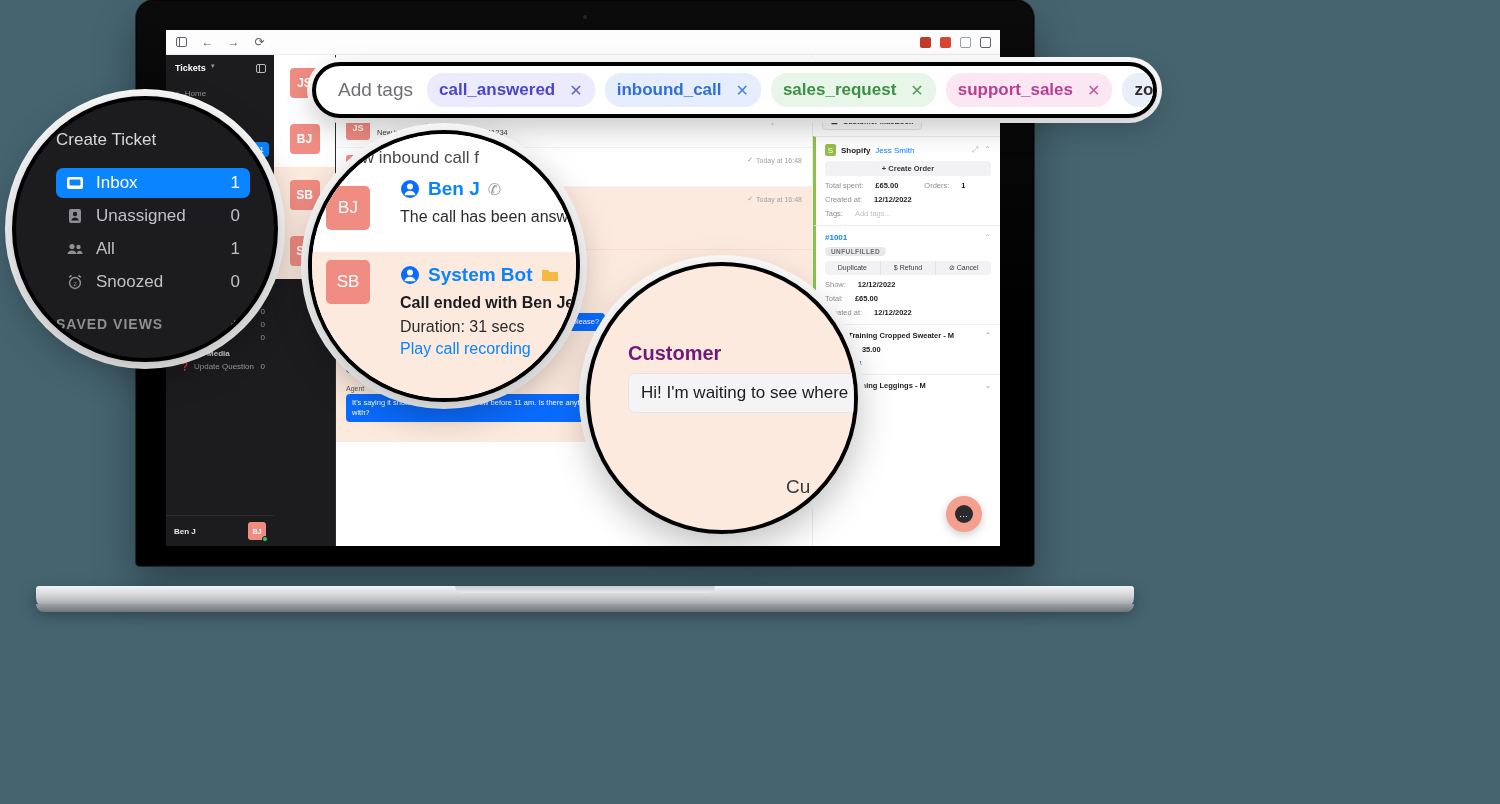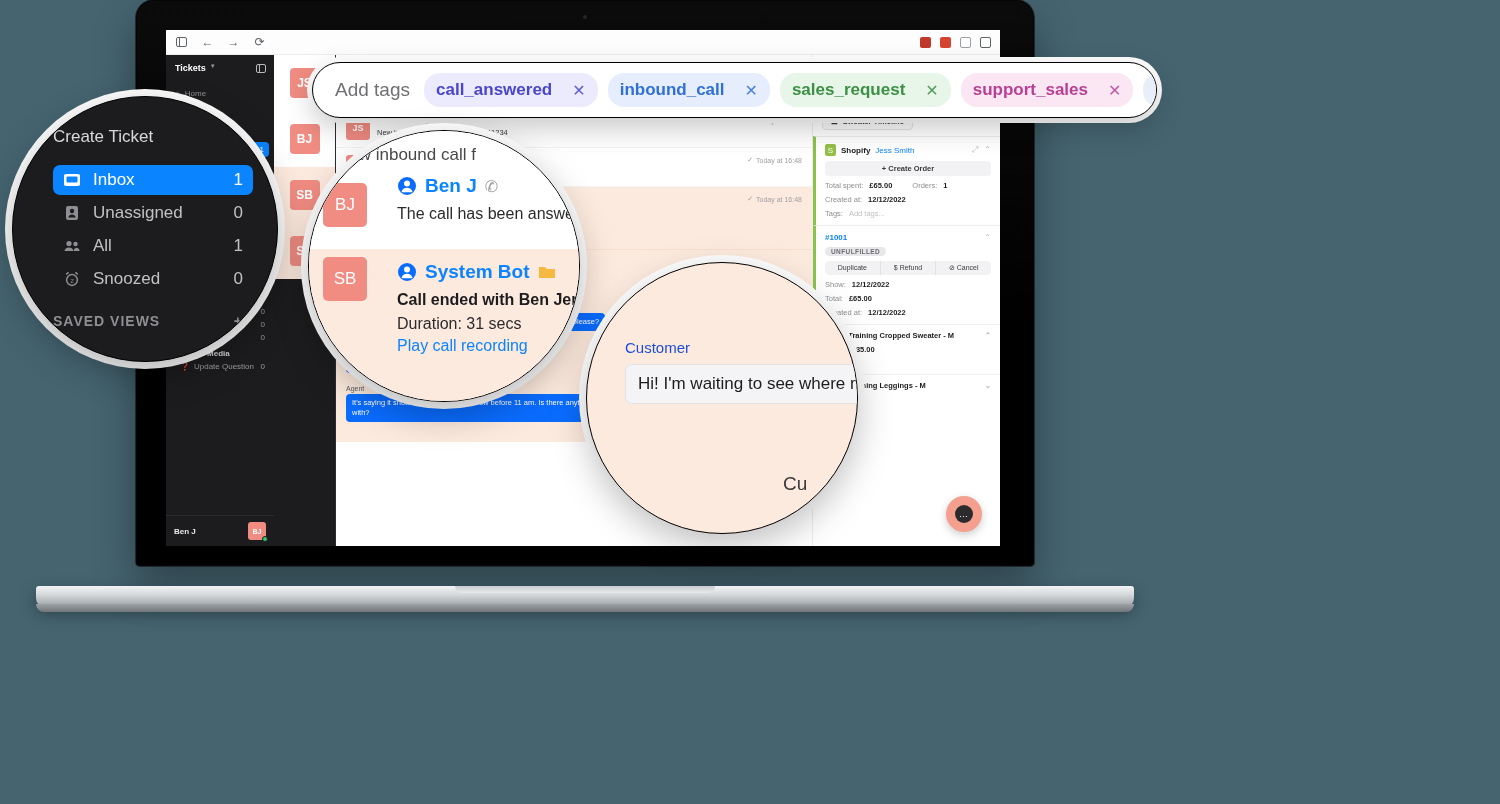--- a/index.html
+++ b/index.html
@@ -133,21 +133,21 @@
   .rp-ico { width:9px; color:#0a84ff; font-size:8px; }
   .showmore { color:#0a84ff; font-size:7px; }
   .timeline-btn { border:1px solid #e3e3e6; border-radius:4px; background:#fafafa; font-size:7.5px; padding:3px 8px; display:inline-flex; gap:5px; align-items:center; font-weight:600; color:#3a3a3c; margin-top:5px;}
   .card { border-top:1px solid #ececec; border-left:3px solid #8bc34a; padding:7px 9px; }
   .card-head { display:flex; align-items:center; gap:5px; }
   .shopify-ico { width:11px;height:12px;background:#95bf47;border-radius:2px;color:#fff;font-size:8px;display:flex;align-items:center;justify-content:center;}
   .card-title { font-weight:700; font-size:8px; color:#1d1d1f;}
   .card-sub { color:#0a84ff; font-size:8px;}
   .card-actions { margin-left:auto; display:flex; gap:6px; color:#b6b6bb; font-size:8px;}
   .create-order { margin-top:5px; background:#f2f2f4; border-radius:4px; text-align:center; font-size:7.5px; padding:3px; color:#3a3a3c; font-weight:600;}
-  .kv { display:flex; gap:6px; margin-top:5px; font-size:7.5px;}
+  .kv { display:flex; gap:12px; margin-top:5px; font-size:7.5px;}
   .kv .k { color:#8e8e93; }
   .kv .v { font-weight:700; color:#1d1d1f;}
   .status-badge { background:#e8e8ea; color:#6e6e73; border-radius:8px; padding:1px 6px; font-size:6.5px; font-weight:700; letter-spacing:.4px;}
   .btn-row { display:flex; margin-top:5px; background:#f2f2f4; border-radius:4px; overflow:hidden; }
   .btn-row div { flex:1; text-align:center; font-size:7px; padding:3px 0; color:#3a3a3c; border-right:1px solid #e3e3e6;}
   .btn-row div:last-child{border-right:none;}
   .item-row { border-top:1px solid #f0f0f0; padding:6px 9px; }
   .item-title { font-size:7.5px; font-weight:700; color:#1d1d1f; display:flex; align-items:center; gap:4px;}
   .chev { margin-left:auto; color:#b6b6bb; }
 
@@ -155,41 +155,41 @@
     position:absolute; right:18px; bottom:14px; width:36px; height:36px; border-radius:50%;
     background:#f5a08f; display:flex; align-items:center; justify-content:center;
     box-shadow:0 3px 8px rgba(0,0,0,.2);
   }
   .fab .inner { width:18px;height:18px;border-radius:50%;background:#2b2b2e;color:#fff;font-size:9px;display:flex;align-items:center;justify-content:center;letter-spacing:1px;}
 
   
   .mag {
     position:absolute; background:#fff; overflow:hidden;
     box-shadow: 0 10px 34px rgba(0,0,0,.28), 0 0 0 6px #fff;
-    border: 1px solid #000000;
+    border: 4px solid #000000;
   }
   #mag-sidebar {
     left: 12px; top: 96px; width: 266px; height: 266px; border-radius: 50%;
     background:#1c1c1e; box-shadow: 0 12px 36px rgba(0,0,0,.3), 0 0 0 7px #fff;
   }
   #mag-sidebar .ms-inner { padding: 30px 24px 0 40px; color:#d8d8dc; }
   .ms-create { font-size:17px; color:#d8d8dc; margin-bottom: 18px; }
   .ms-row { display:flex; align-items:center; gap:12px; font-size:17px; color:#c1c1c5; padding:5px 10px; border-radius:7px; margin-bottom:3px;}
   .ms-row .lbl{flex:1;}
   .ms-row.active { background:#0a84ff; color:#fff; }
   .ms-row svg { flex:0 0 18px; }
   .ms-views { display:flex; justify-content:space-between; align-items:center; font-size:14px; font-weight:700; letter-spacing:1px; color:#8e8e93; padding: 16px 10px 0 0; }
 
   #mag-tags {
     left: 312px; top: 62px; width: 845px; height: 56px; border-radius: 28px;
     display:flex; align-items:center; gap: 10px; padding: 0 22px;
     background:#fff; box-shadow: 0 10px 28px rgba(0,0,0,.22), 0 0 0 5px #fff;
   }
   .mt-add { font-size:19px; color:#6e6e73; margin-right:4px; white-space:nowrap;}
-  .mt-tag { display:flex; align-items:center; gap:20px; font-size:17px; font-weight:700; border-radius:16px; padding:7px 12px; white-space:nowrap;}
+  .mt-tag { display:flex; align-items:center; gap:14px; font-size:17px; font-weight:700; border-radius:16px; padding:7px 12px; white-space:nowrap;}
   .mt-x { font-weight:400; font-size:16px; opacity:.85; }
 
   #mag-msg {
     left: 308px; top: 130px; width: 272px; height: 272px; border-radius: 50%;
     box-shadow: 0 12px 36px rgba(0,0,0,.28), 0 0 0 7px #fff; background:#fff;
   }
   .mm-top { height:118px; background:#fff; padding: 14px 0 0 28px; }
   .mm-bot { height:154px; background:#fdeade; padding: 12px 0 0 28px; }
   .mm-head { font-size:17px; color:#48484a; margin-bottom:10px; white-space:nowrap;}
   .mm-name { display:flex; align-items:center; gap:8px; font-size:19px; font-weight:700; color:#0a84ff; margin-bottom:8px;}
@@ -198,21 +198,21 @@
   .mm-link { font-size:16px; color:#0a84ff; }
   .mm-av { position:absolute; width:44px;height:44px;border-radius:5px;background:#f08c82;color:#fff;display:flex;align-items:center;justify-content:center;font-size:17px;}
   .mm-av.a1 { left:14px; top:52px; }
   .mm-av.a2 { left:14px; top:126px; }
 
   #mag-cust {
     left: 586px; top: 262px; width: 272px; height: 272px; border-radius: 50%;
     background:#fdeade; box-shadow: 0 12px 36px rgba(0,0,0,.25), 0 0 0 7px #fff;
   }
   .mc-inner { padding: 76px 0 0 38px; }
-  .mc-label { font-size:15px; color:#1d4ed8; margin-bottom:8px; }
+  .mc-label { font-size:20px; color:#701a75; margin-bottom:8px;font-weight:bold; }
   .mc-field {
     background:#f4f4f6; border:1px solid #e3e3e6; border-radius:7px;
     padding:9px 12px; font-size:17px; color:#1d1d1f; white-space:nowrap;
     width: 245px; overflow:hidden;
   }
   .mc-ghost { position:absolute; left:196px; top:210px; font-size:19px; color:#3a3a3c; }
 </style>
 </head>
 <body>
 
@@ -492,21 +492,21 @@
           <div class="rp-line">
             <span class="rp-ico">✆</span>
             <a href="#">+44 7890 123456</a>
           </div>
           <div class="showmore">
             <span>Show More</span>
             <span> ▾</span>
           </div>
           <div class="timeline-btn">
             <span>☰</span>
-            <span>Sweater Timeline</span>
+            <span>Customer MacBook</span>
           </div>
         </div>
 
         <div class="card">
           <div class="card-head">
             <span class="shopify-ico">S</span>
             <span class="card-title">Shopify</span>
             <span class="card-sub">Jess Smith</span>
             <span class="card-actions">
               <span>⤢</span>

